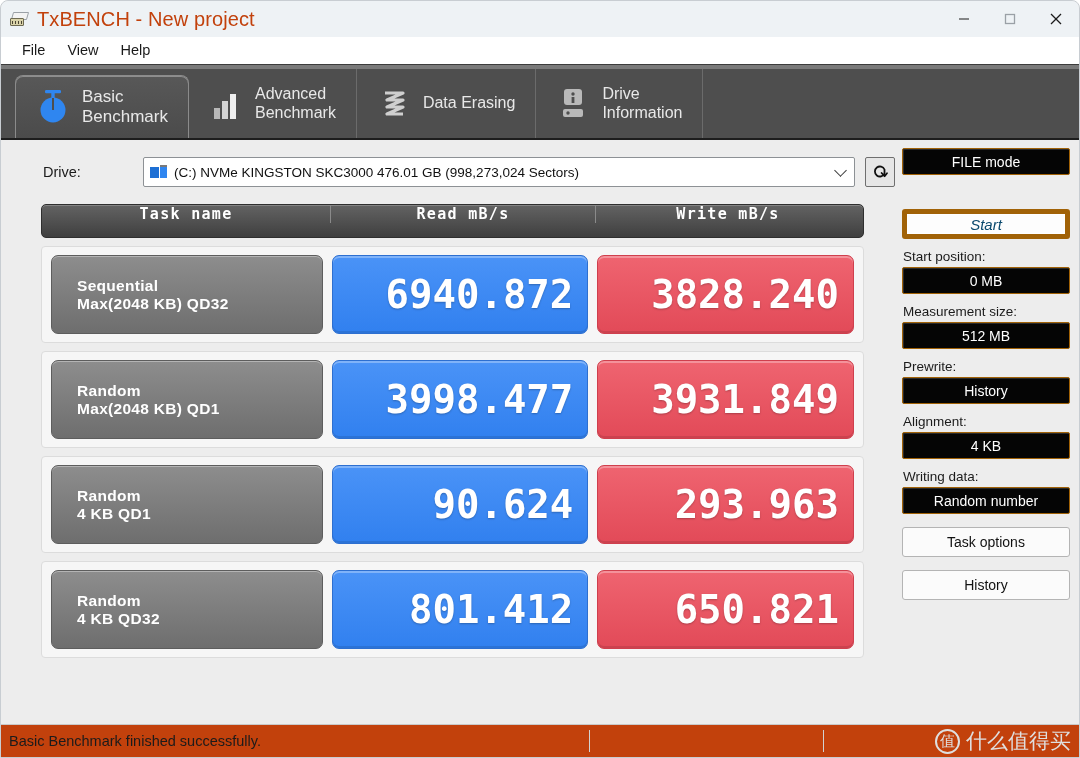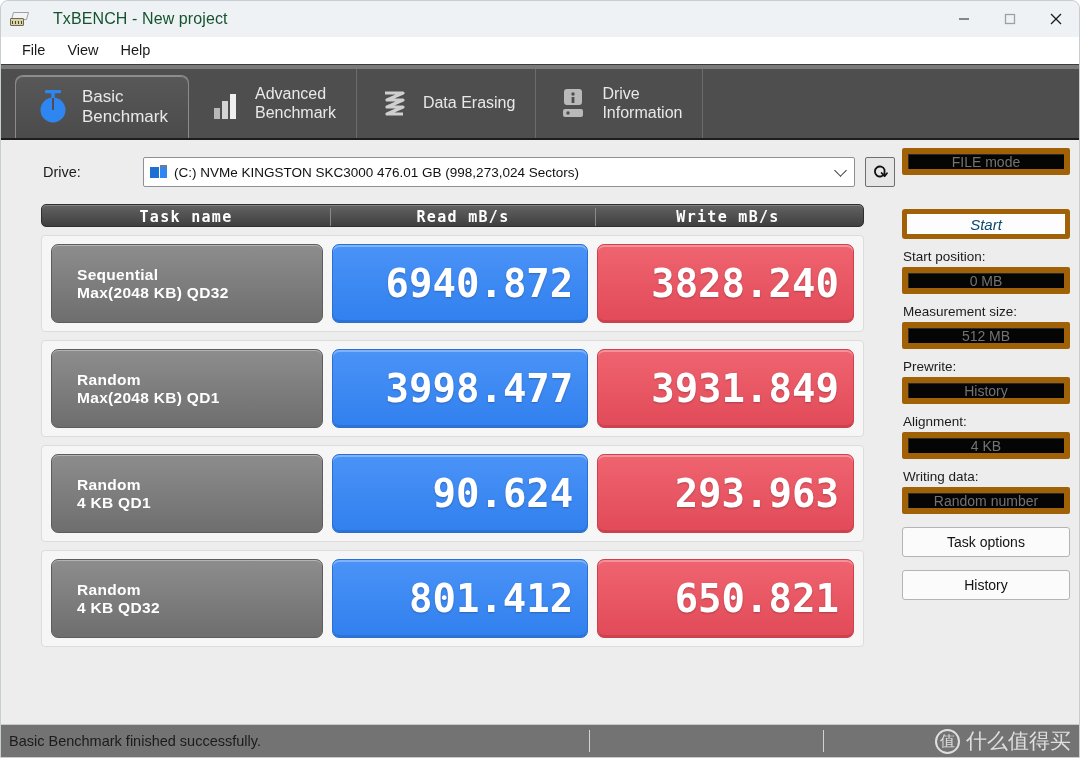--- a/index.html
+++ b/index.html
@@ -46,23 +46,22 @@
     background: #d9d2a8;
     border: 1px solid #6e6a52;
     border-radius: 1px;
   }
   .app-icon .base:after {
     content: ""; position: absolute;
     left: 1px; top: 2px; right: 1px; height: 3px;
     background: repeating-linear-gradient(90deg,#4a4432 0 1px,transparent 1px 3px);
   }
   .title-text {
-    font-size: 16px; color: #14532d;
+    font-size: 20px; color: #c2410c;
     letter-spacing: .1px;
-    margin-left: 16px;
   }
   .win-controls {
     position: absolute; right: 0; top: 0;
     display: flex; height: 36px;
   }
   .win-btn {
     width: 46px; height: 36px;
     display: flex; align-items: center; justify-content: center;
     color: #1b1b1b;
   }
@@ -167,25 +166,25 @@
     display: flex; align-items: center; justify-content: center;
   }
 
   
   .results {
     position: absolute;
     left: 40px; top: 64px; width: 823px;
     bottom: 10px;
   }
   .thead {
-    height: 23px;
+    height: 34px;
     background: linear-gradient(#636363,#3f3f3f);
     border: 1px solid #2f2f2f;
     border-radius: 5px;
-    display: flex; align-items: flex-end;
+    display: flex; align-items: flex-start;
     box-shadow: inset 0 1px 0 rgba(255,255,255,.22);
   }
   .th {
     color: #ffffff;
     font-size: 15px;
     font-weight: bold;
     letter-spacing: 1.3px;
     text-align: center;
     font-family: "DejaVu Sans Mono", monospace;
   }
@@ -232,23 +231,23 @@
   .cell-val.write { background: linear-gradient(#ef6470,#e24a58); border: 1px solid #cf3f4d; }
 
   
   .sidebar {
     position: absolute;
     right: 9px; top: 8px; width: 168px; bottom: 4px;
   }
   .dark-field {
     width: 100%; height: 27px;
     background: #050505;
-    border: 6px solid #a16207;
+    border: 1px solid #a16207;
     border-radius: 2px;
-    color: #737373;
+    color: #ffffff;
     font-size: 14px;
     display: flex; align-items: center; justify-content: center;
     box-shadow: inset 1px 1px 0 #2a2a2a;
   }
   .side-label {
     font-size: 13.5px; color: #1b1b1b;
     margin: 10px 0 3px 1px;
   }
   .start-btn {
     width: 100%; height: 30px;
@@ -268,21 +267,21 @@
     border-radius: 3px;
     font-size: 14px; color: #111;
     display: flex; align-items: center; justify-content: center;
     margin-top: 13px;
   }
 
   
   .statusbar {
     position: absolute;
     left: 0; right: 0; bottom: 0; height: 33px;
-    background: #737373;
+    background: #c2410c;
     border-top: 1px solid #c9c9c9;
     display: flex; align-items: center;
   }
   .status-seg {
     height: 22px;
     display: flex; align-items: center;
     padding-left: 8px;
     font-size: 14.5px; color: #1b1b1b;
   }
   .seg1 { width: 588px; }

